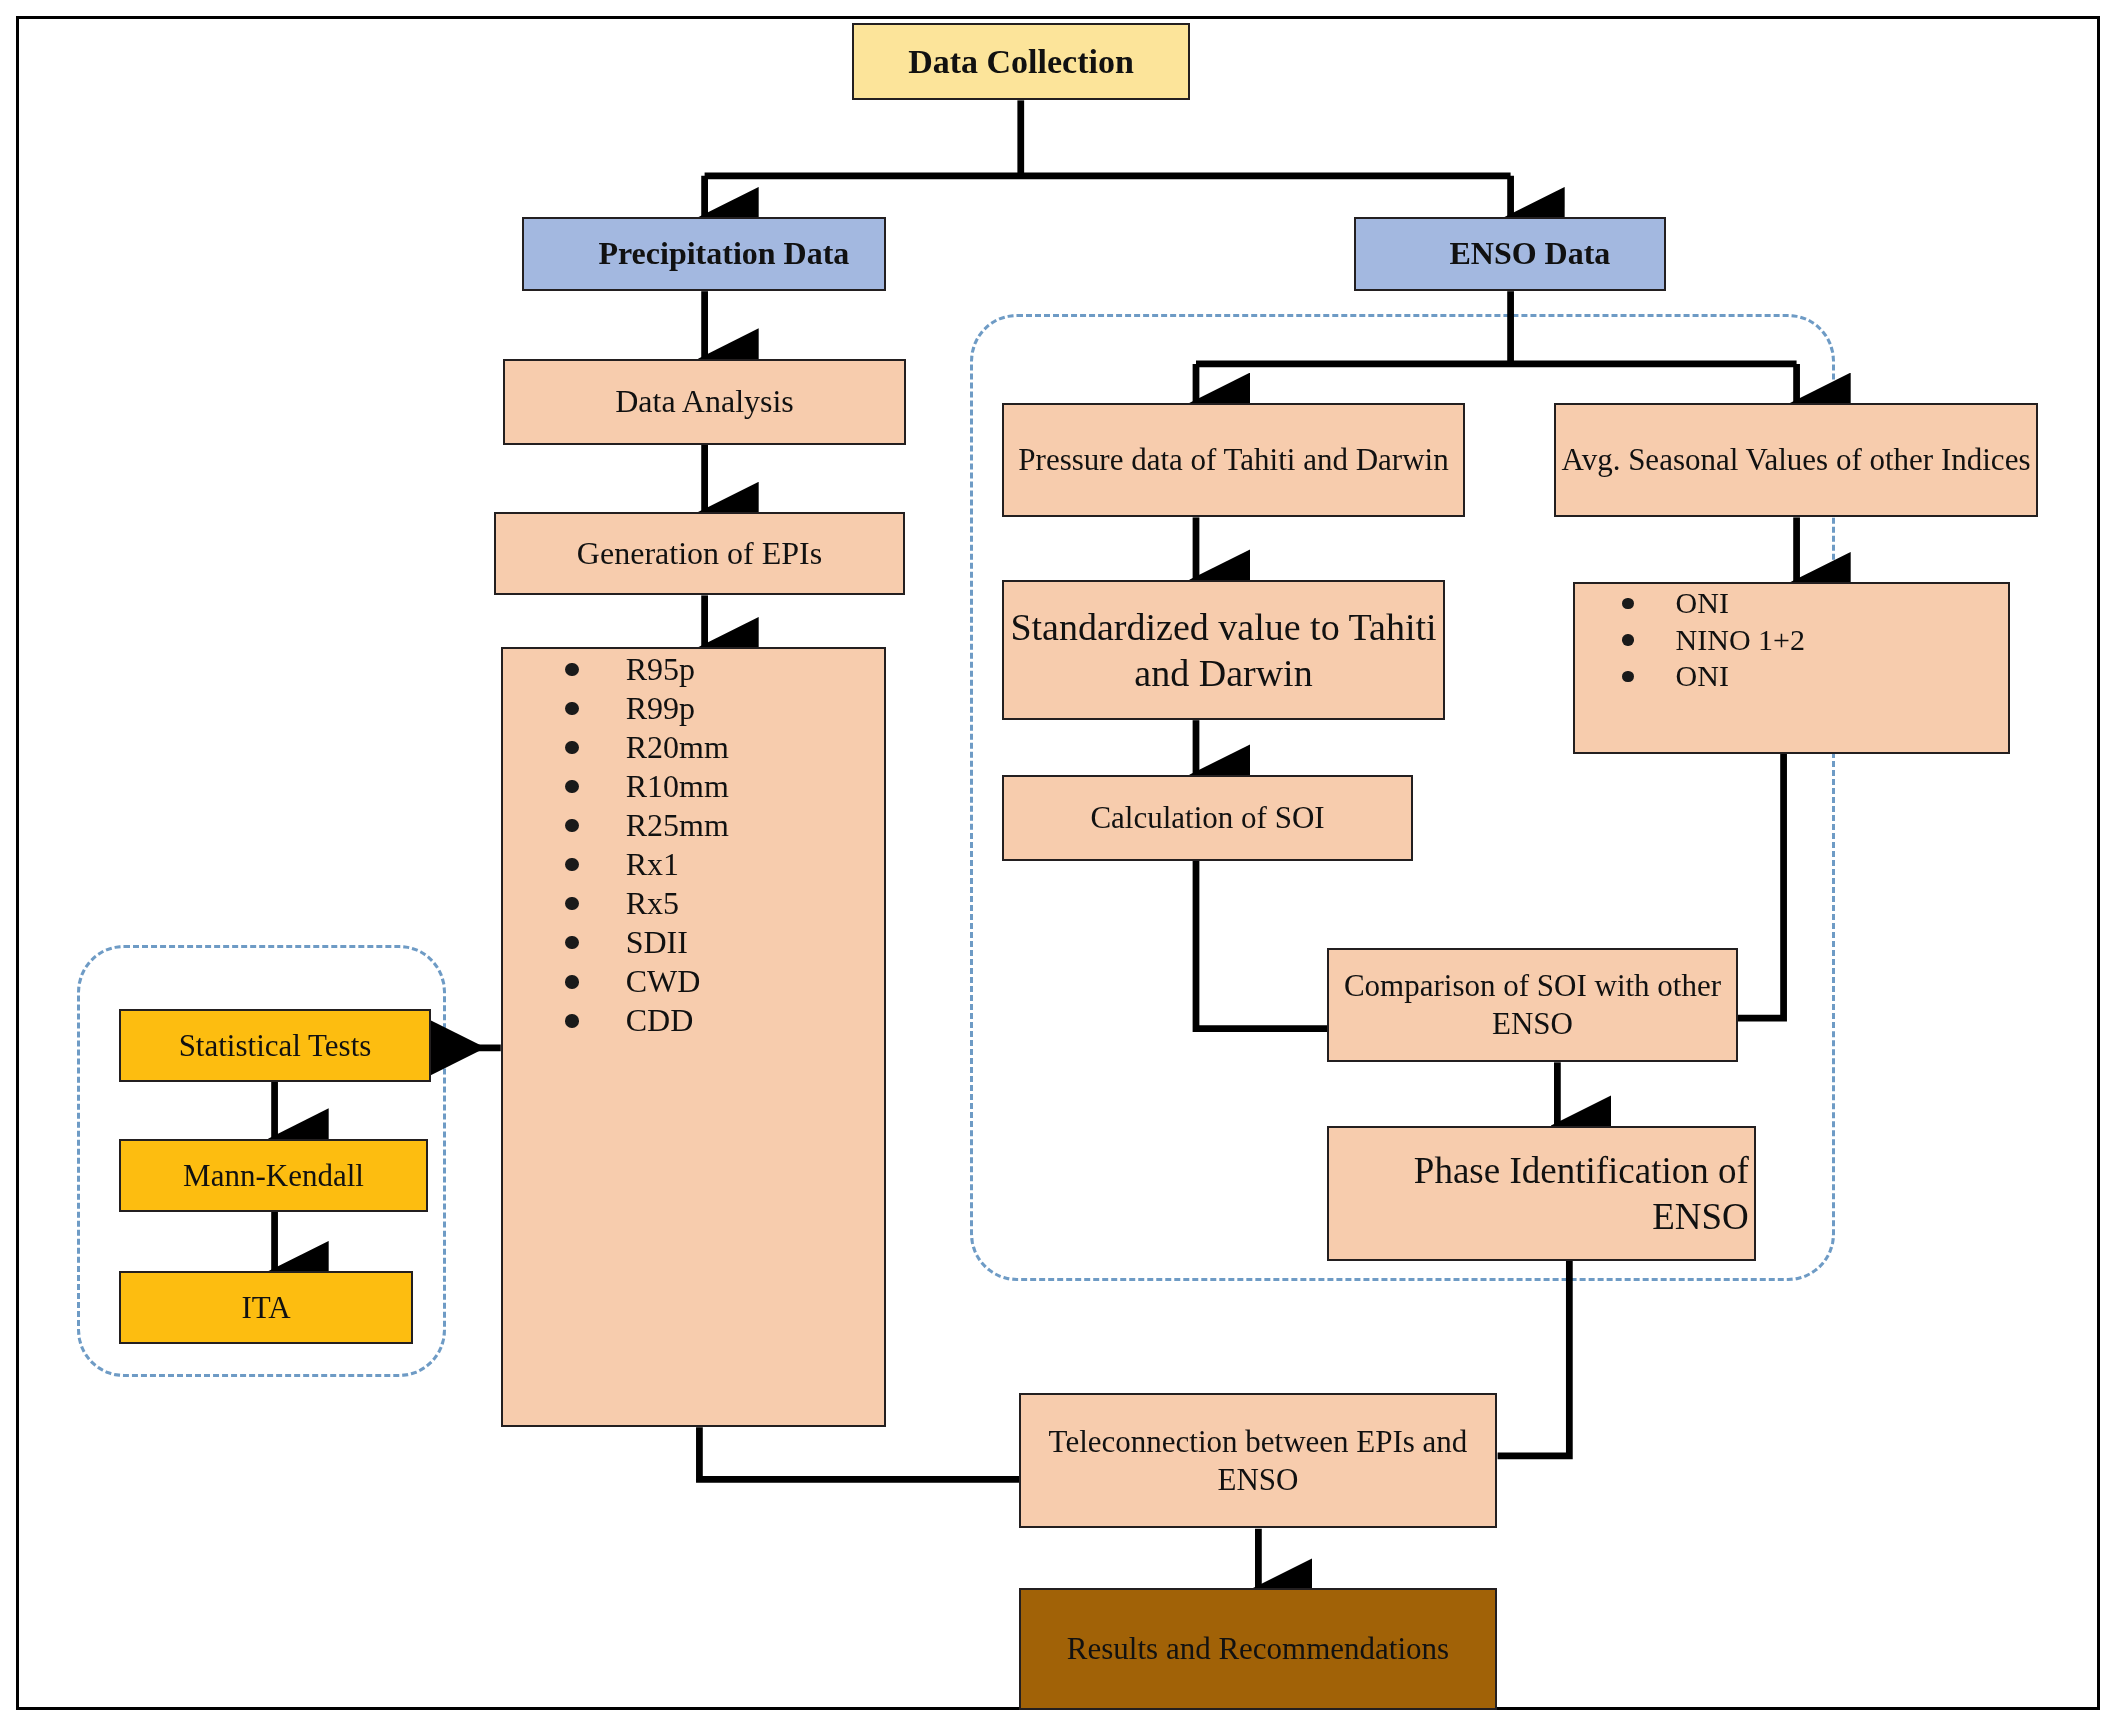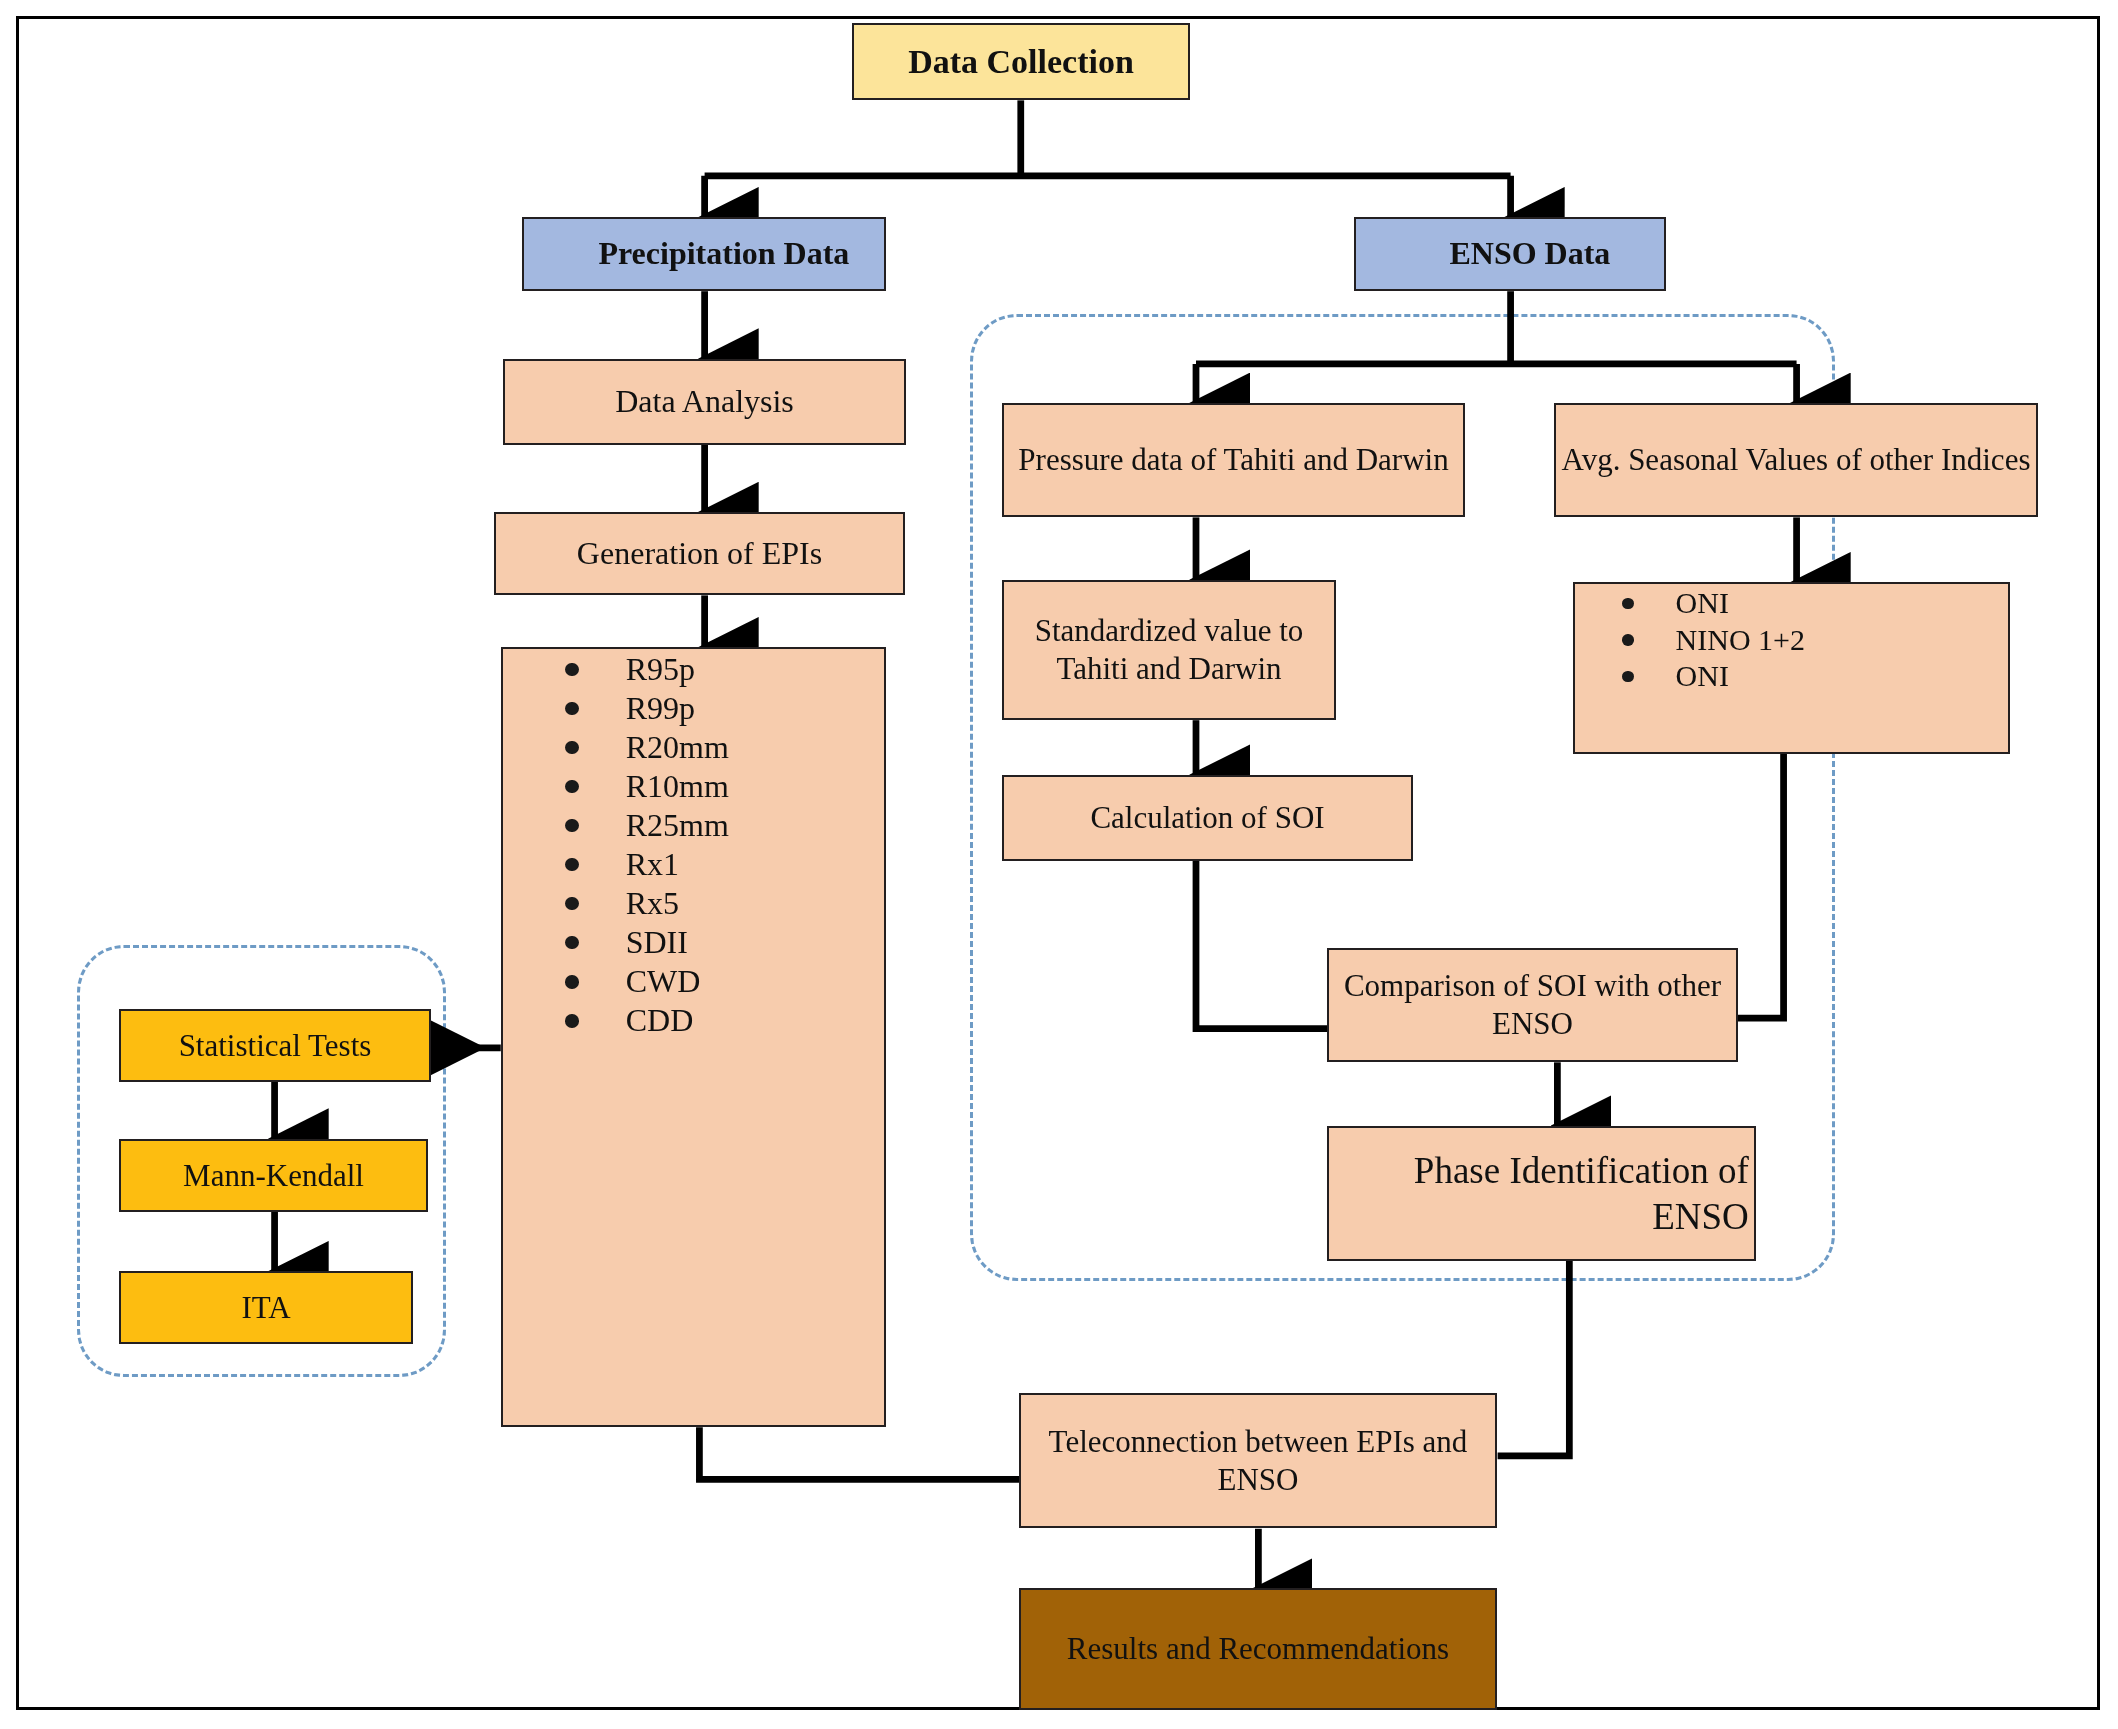--- a/index.html
+++ b/index.html
@@ -227,21 +227,21 @@
   </div>
 
   <div class="node n-gold" id="node-ita" style="left:119px; top:1271px; width:294px; height:73px; font-size:31px;text-align:right;">
     <span>ITA</span>
   </div>
 
   <div class="node n-peach" id="node-pressure-data" style="left:1002px; top:403px; width:463px; height:114px; font-size:31px;">
     <span>Pressure data of Tahiti and Darwin</span>
   </div>
 
-  <div class="node n-peach" id="node-standardized-value" style="left:1002px; top:580px; width:334px; height:140px; font-size:31px;">
+  <div class="node n-peach" id="node-standardized-value" style="left:1002px; top:580px; width:443px; height:140px; font-size:38px;">
     <span>Standardized value to Tahiti and Darwin</span>
   </div>
 
   <div class="node n-peach" id="node-calculation-of-soi" style="left:1002px; top:775px; width:411px; height:86px; font-size:31px;">
     <span>Calculation of SOI</span>
   </div>
 
   <div class="node n-peach" id="node-avg-seasonal" style="left:1554px; top:403px; width:484px; height:114px; font-size:31px;text-align:right;">
     <span>Avg. Seasonal Values of other Indices</span>
   </div>

